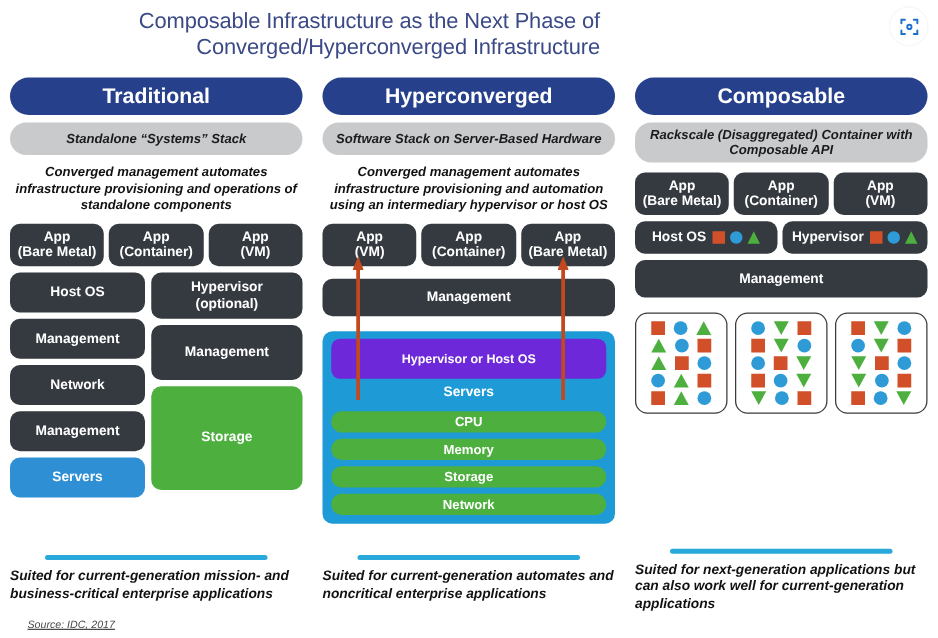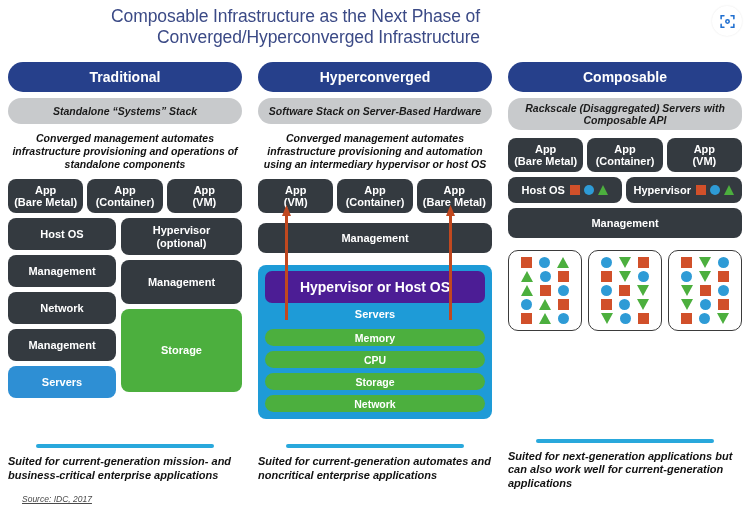--- a/index.html
+++ b/index.html
@@ -23,21 +23,21 @@
     background: #ffffff; display: flex; align-items: center; justify-content: center;
     box-shadow: 0 0 2px rgba(0,0,0,.10);
   }
 
   
   .cols { position: absolute; left: 0; top: 62px; width: 750px; height: 448px; display: flex; }
   .col { width: 250px; padding: 0 8px; position: relative; }
 
   .col-head {
     height: 30px; border-radius: 15px; background: #26408b;
-    color: #fff; font-weight: bold; font-size: 14px;
+    color: #fff; font-weight: bold; font-size: 17px;
     display: flex; align-items: center; justify-content: center;
   }
   .col-sub {
     margin-top: 6px; min-height: 26px; border-radius: 13px; background: #c8cacc;
     color: #1b1b1b; font-size: 10.5px; font-style: italic; font-weight: bold;
     display: flex; align-items: center; justify-content: center; text-align: center;
     padding: 4px 10px; line-height: 12px;
   }
   .col-desc {
     margin-top: 8px; font-size: 10.5px; font-style: italic; font-weight: bold;
@@ -64,22 +64,22 @@
 
   
   .c2-apps { margin-top: 8px; }
   .c2-apps .blk { flex: 1; height: 34px; }
   .c2-mgmt { margin-top: 10px; height: 30px; }
   .servers-box {
     margin-top: 12px; background: #1e9bd7; border-radius: 8px;
     padding: 6px 7px 7px 7px;
   }
   .hypervisor-band {
-    background: #4c1d95; border-radius: 7px; height: 32px;
-    color: #fff; font-weight: bold; font-size: 14px;
+    background: #6d28d9; border-radius: 7px; height: 32px;
+    color: #fff; font-weight: bold; font-size: 10px;
     display: flex; align-items: center; justify-content: center;
   }
   .servers-label {
     color: #fff; font-weight: bold; font-size: 11px;
     text-align: center; padding: 5px 0 4px 0;
   }
   .res-bar {
     background: #4caf3e; border-radius: 9px; height: 17px; margin-top: 5px;
     color: #fff; font-weight: bold; font-size: 10.5px;
     display: flex; align-items: center; justify-content: center;
@@ -194,22 +194,22 @@
 (Container)</div>
         <div class="blk" style="white-space:pre-line">App
 (Bare Metal)</div>
       </div>
 
       <div class="blk c2-mgmt">Management</div>
 
       <div class="servers-box">
         <div class="hypervisor-band">Hypervisor or Host OS</div>
         <div class="servers-label">Servers</div>
+        <div class="res-bar">CPU</div>
         <div class="res-bar">Memory</div>
-        <div class="res-bar">CPU</div>
         <div class="res-bar">Storage</div>
         <div class="res-bar">Network</div>
       </div>
 
       <svg class="arrow" style="left:32px; top:143px; height:115px;" viewBox="0 0 9 115">
         <rect x="3" y="8" width="3" height="107" fill="#c1481f"></rect>
         <polygon points="4.5,0 9,11 0,11" fill="#c1481f"></polygon>
       </svg>
       <svg class="arrow" style="left:196px; top:143px; height:115px;" viewBox="0 0 9 115">
         <rect x="3" y="8" width="3" height="107" fill="#c1481f"></rect>
@@ -217,21 +217,21 @@
       </svg>
 
       <div class="foot">
         <div class="foot-rule"></div>
         <div class="foot-text">Suited for current-generation automates and noncritical enterprise applications</div>
       </div>
     </div>
 
     <div class="col">
       <div class="col-head">Composable</div>
-      <div class="col-sub">Rackscale (Disaggregated) Servers with Composable API</div>
+      <div class="col-sub">Rackscale (Disaggregated) Container with Composable API</div>
 
       <div class="row c3-apps">
         <div class="blk" style="white-space:pre-line">App
 (Bare Metal)</div>
         <div class="blk" style="white-space:pre-line">App
 (Container)</div>
         <div class="blk" style="white-space:pre-line">App
 (VM)</div>
       </div>
 

